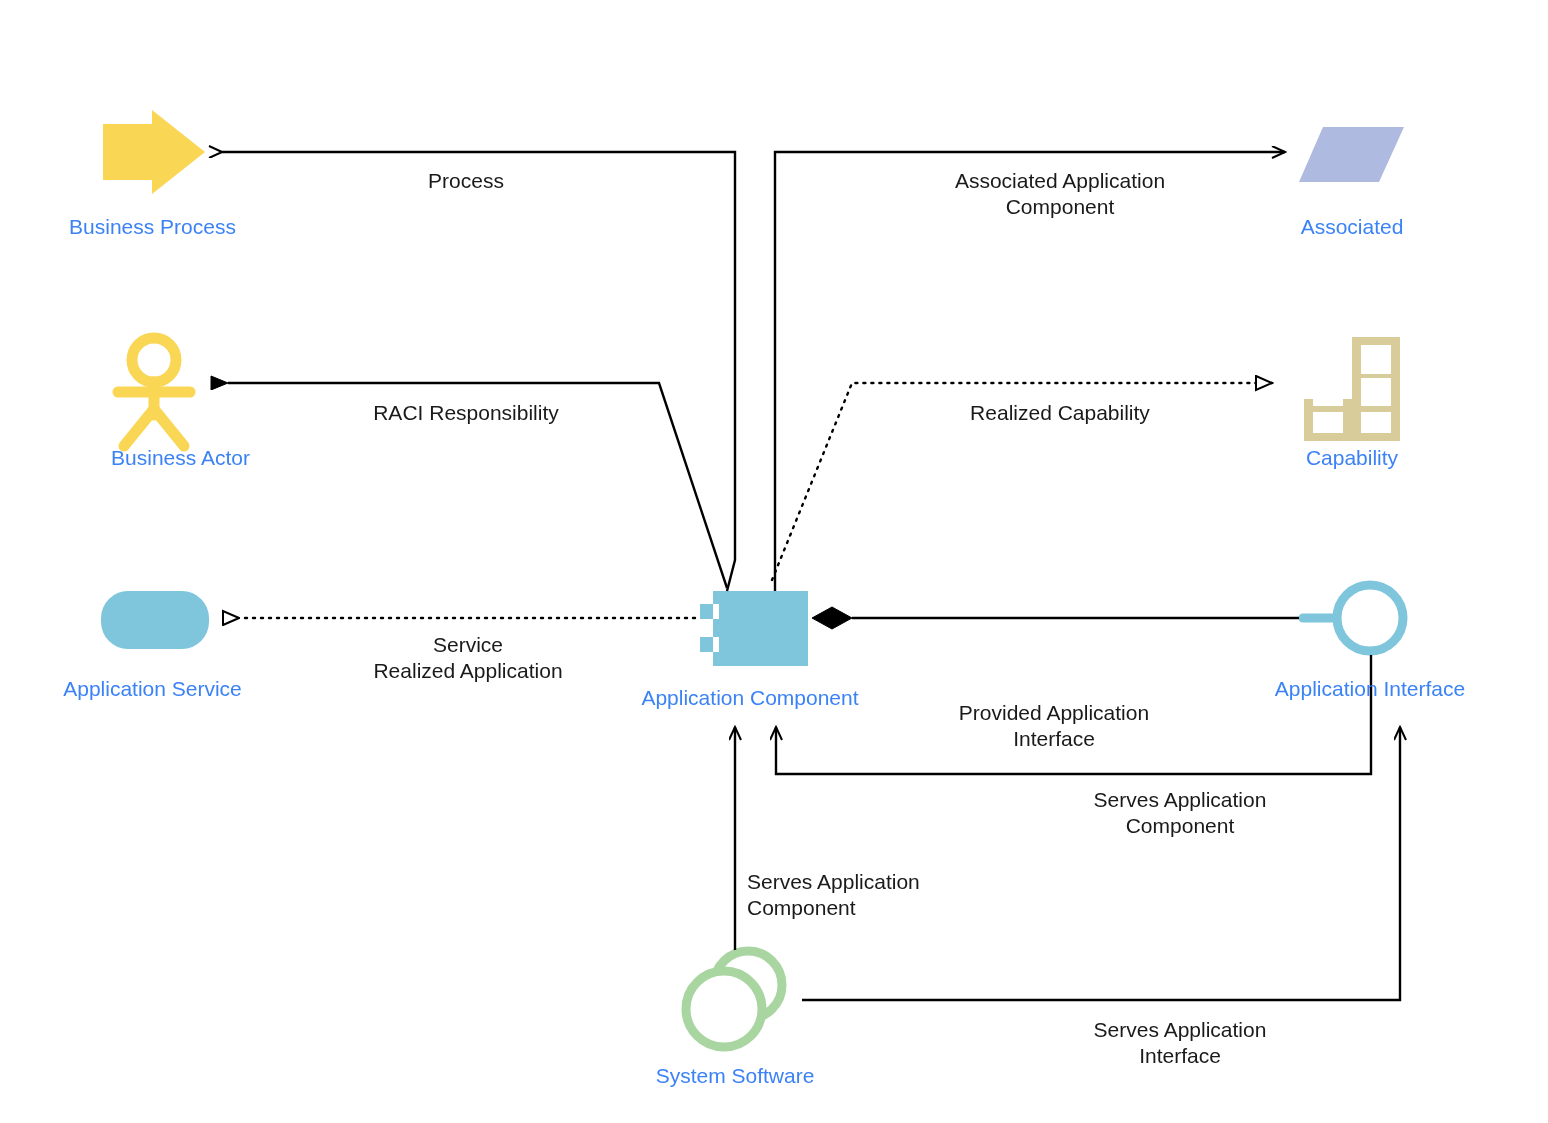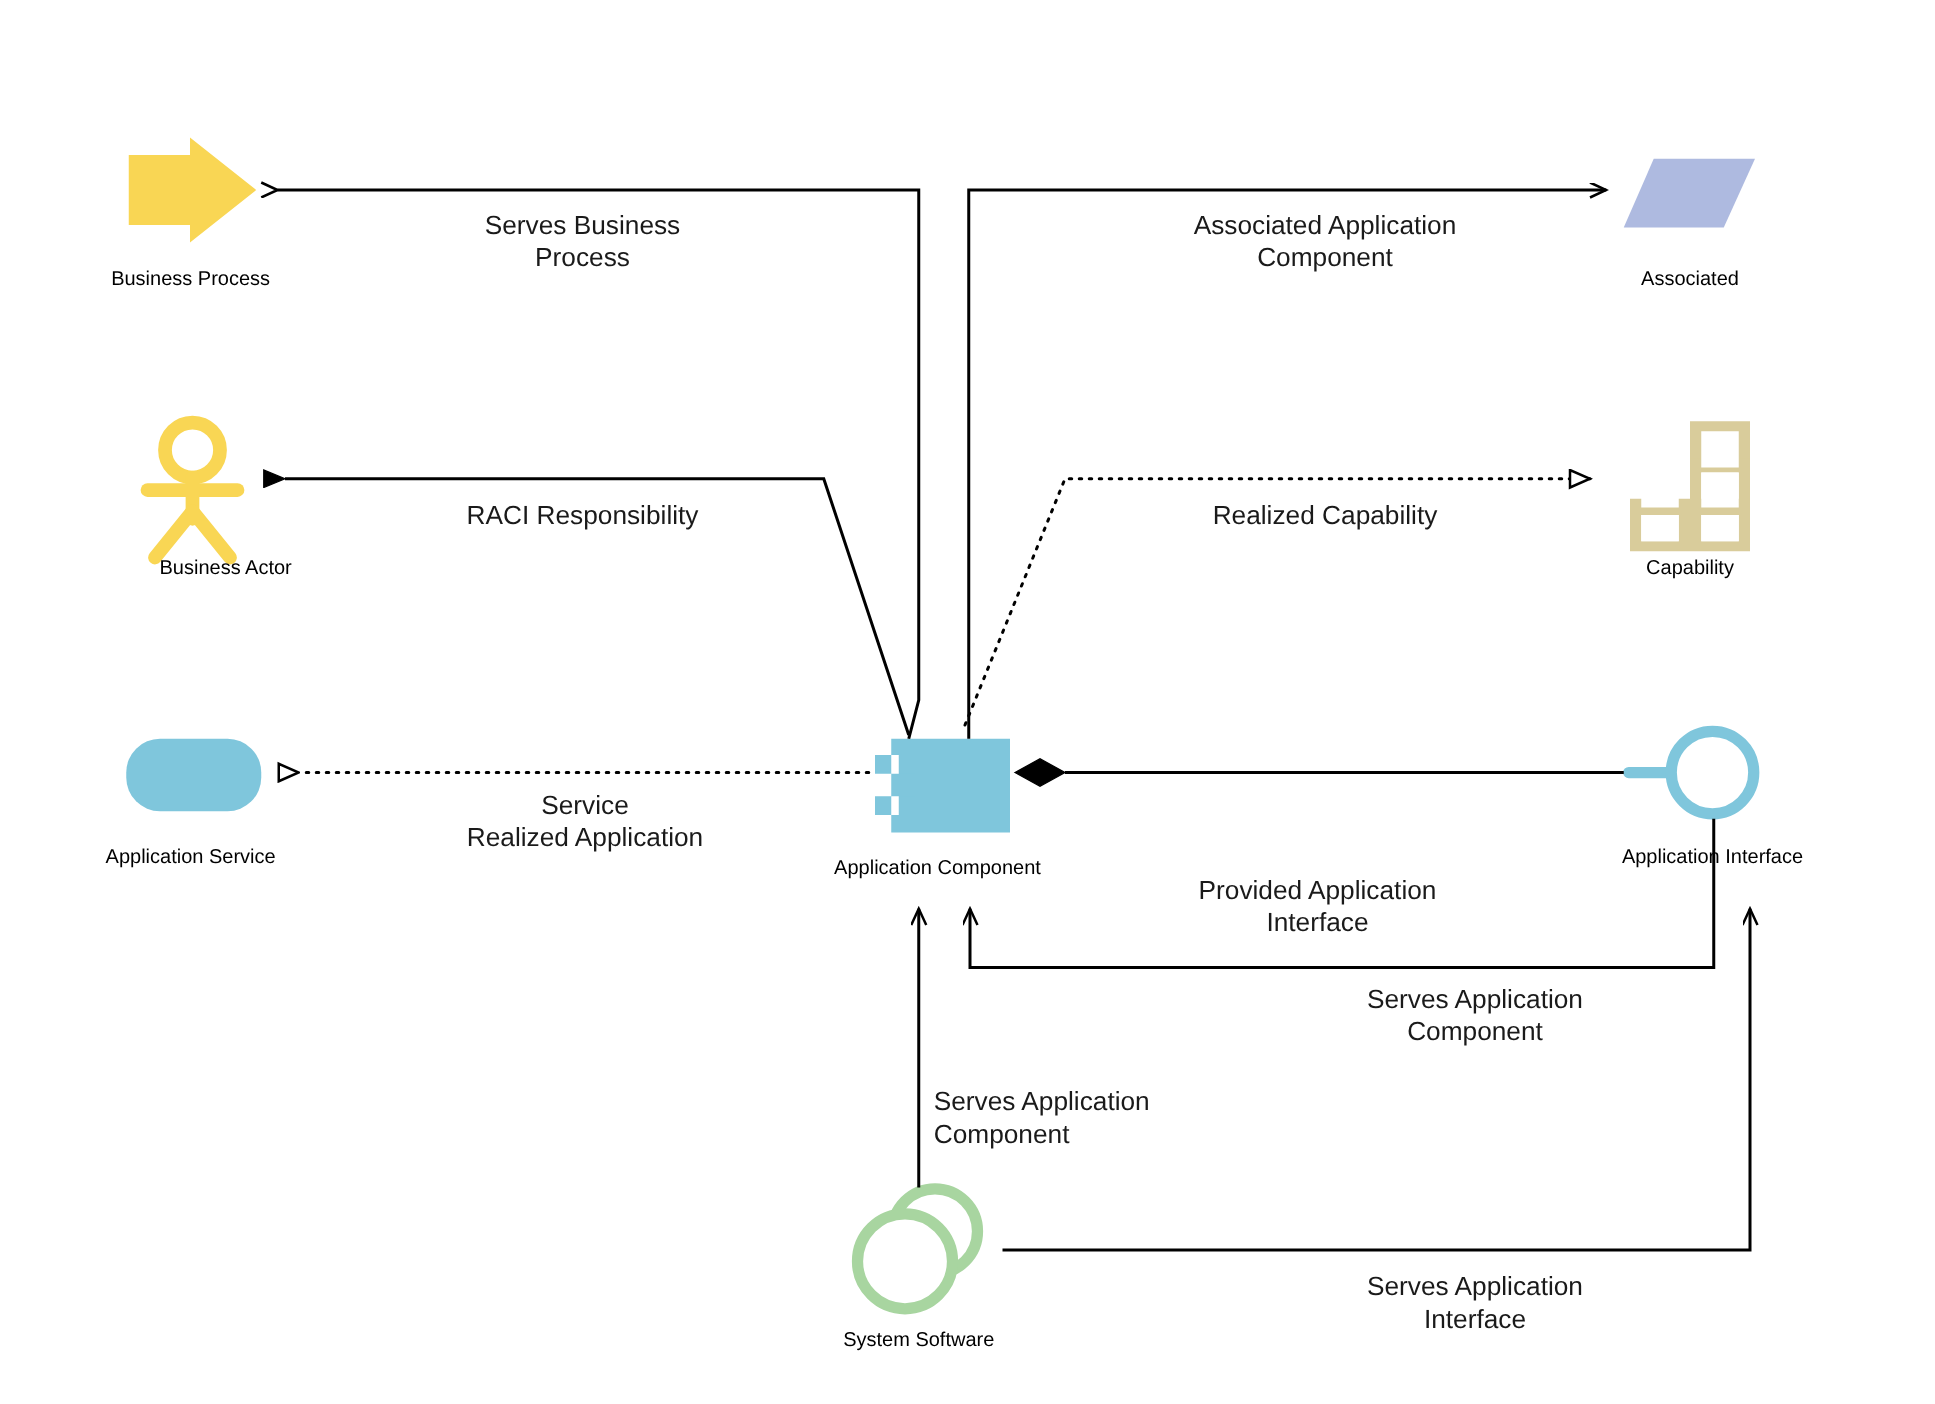--- a/index.html
+++ b/index.html
@@ -20,22 +20,22 @@
   #diagram-svg {
     position: absolute;
     left: 0;
     top: 0;
     width: 1548px;
     height: 1123px;
   }
   .node-label {
     position: absolute;
     font-family: "Liberation Sans", sans-serif;
-    font-size: 16px;
-    color: #000000;
+    font-size: 21px;
+    color: #3b82f6;
     text-align: center;
     white-space: nowrap;
     line-height: 1.18;
   }
   .edge-label {
     position: absolute;
     font-family: "Liberation Sans", sans-serif;
     font-size: 21px;
     color: #1a1a1a;
     text-align: center;
@@ -162,21 +162,20 @@
 
   <div class="node-label" style="left:1220px; top:677px; width:300px;">Application Interface</div>
 
   <div class="node-label" style="left:585px; top:1064px; width:300px;">System Software</div>
 
   <div class="node-label" style="left:1202px; top:215px; width:300px;">Associated</div>
 
   <div class="node-label" style="left:1202px; top:446px; width:300px;">Capability</div>
 
   <div class="edge-label" style="left:318px; top:168px; width:296px;">
-    <div>Serves Business</div>
     <div>Process</div>
   </div>
 
   <div class="edge-label" style="left:318px; top:400px; width:296px;text-align:center;">
     <div>RACI Responsibility</div>
   </div>
 
   <div class="edge-label" style="left:320px; top:632px; width:296px;">
     <div>Service</div>
     <div>Realized Application</div>

